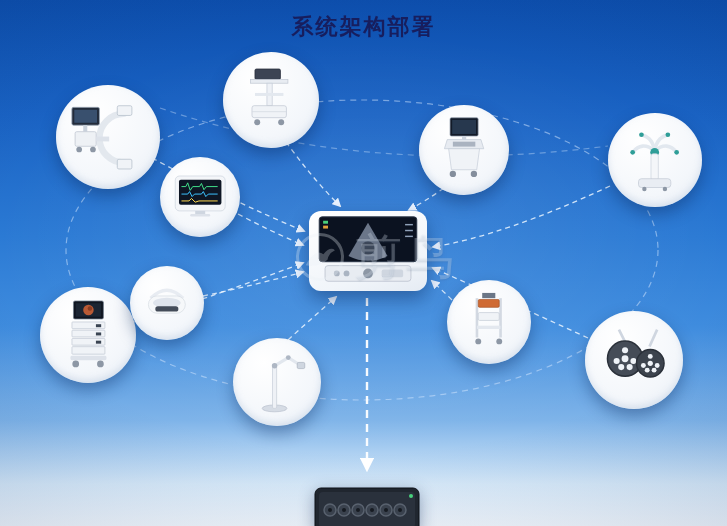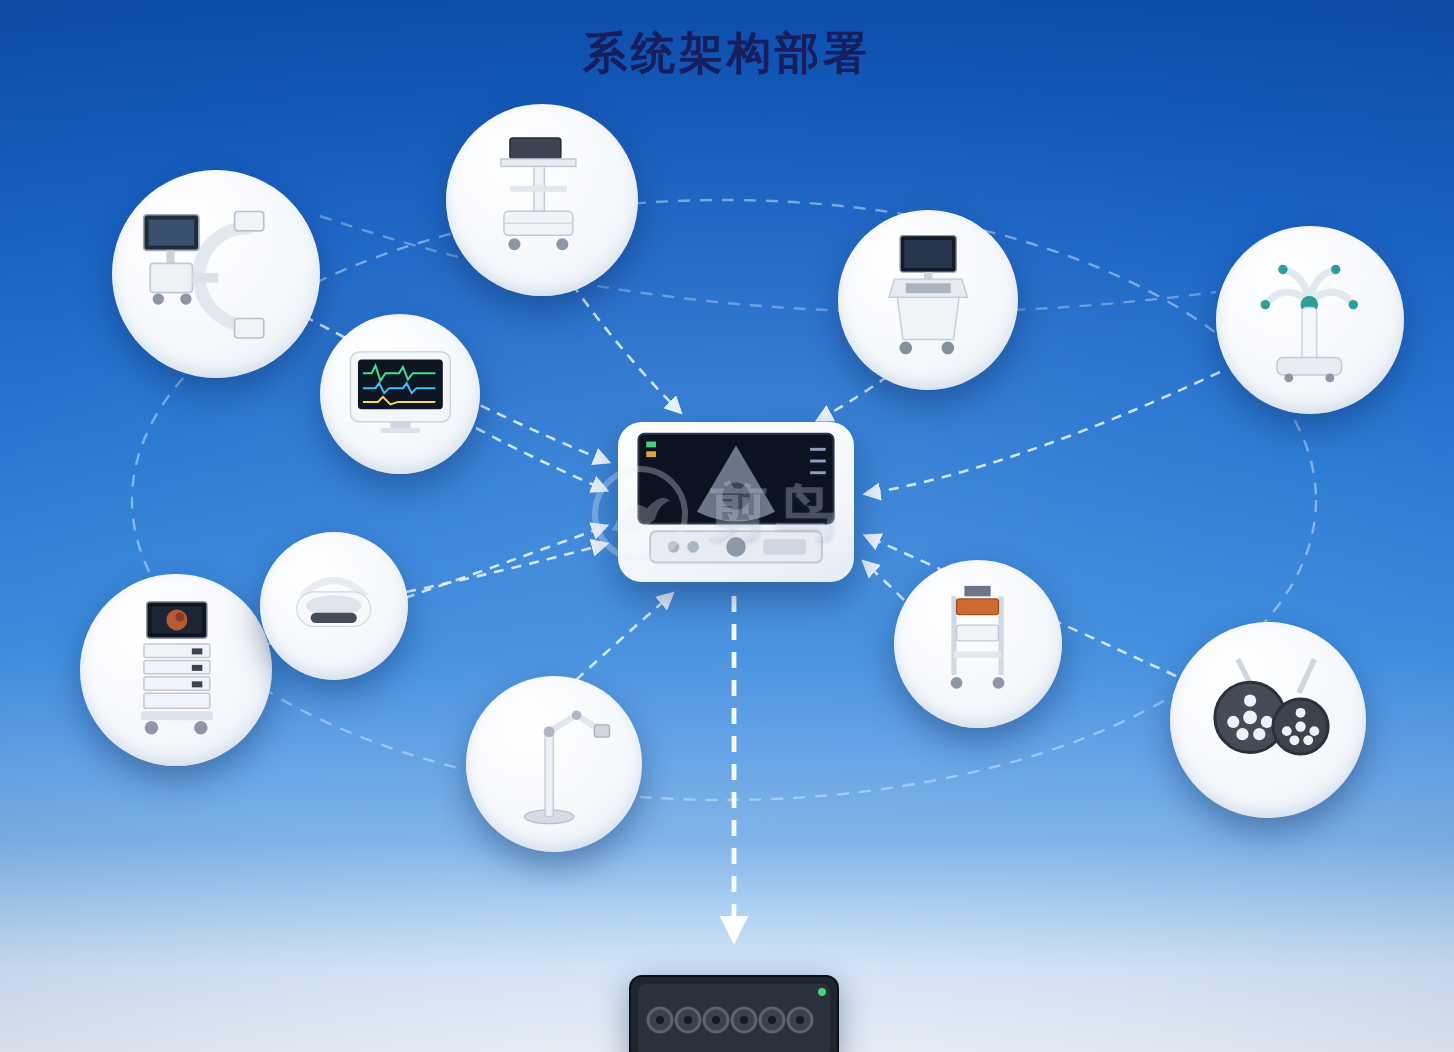--- a/index.html
+++ b/index.html
@@ -39,21 +39,21 @@
   .watermark{
     position:absolute; left:296px; top:233px; z-index:5; display:flex; align-items:center;
     gap:10px; pointer-events:none; opacity:0.55;
   }
   .watermark .wm-logo{
     width:48px; height:48px; border-radius:50%;
     border:3px solid rgba(235,240,246,0.55);
     display:flex; align-items:center; justify-content:center;
   }
   .watermark .wm-text{
-    font-size:30px; font-weight:bold; color:rgba(228,234,242,0.48);
+    font-size:48px; font-weight:normal; color:rgba(228,234,242,0.48);
     text-shadow:0 1px 2px rgba(70,95,130,0.35); letter-spacing:4px; line-height:1;
   }
 </style>
 </head>
 <body>
 
 <div class="stage">
 
   <div class="title">系统架构部署</div>
 

